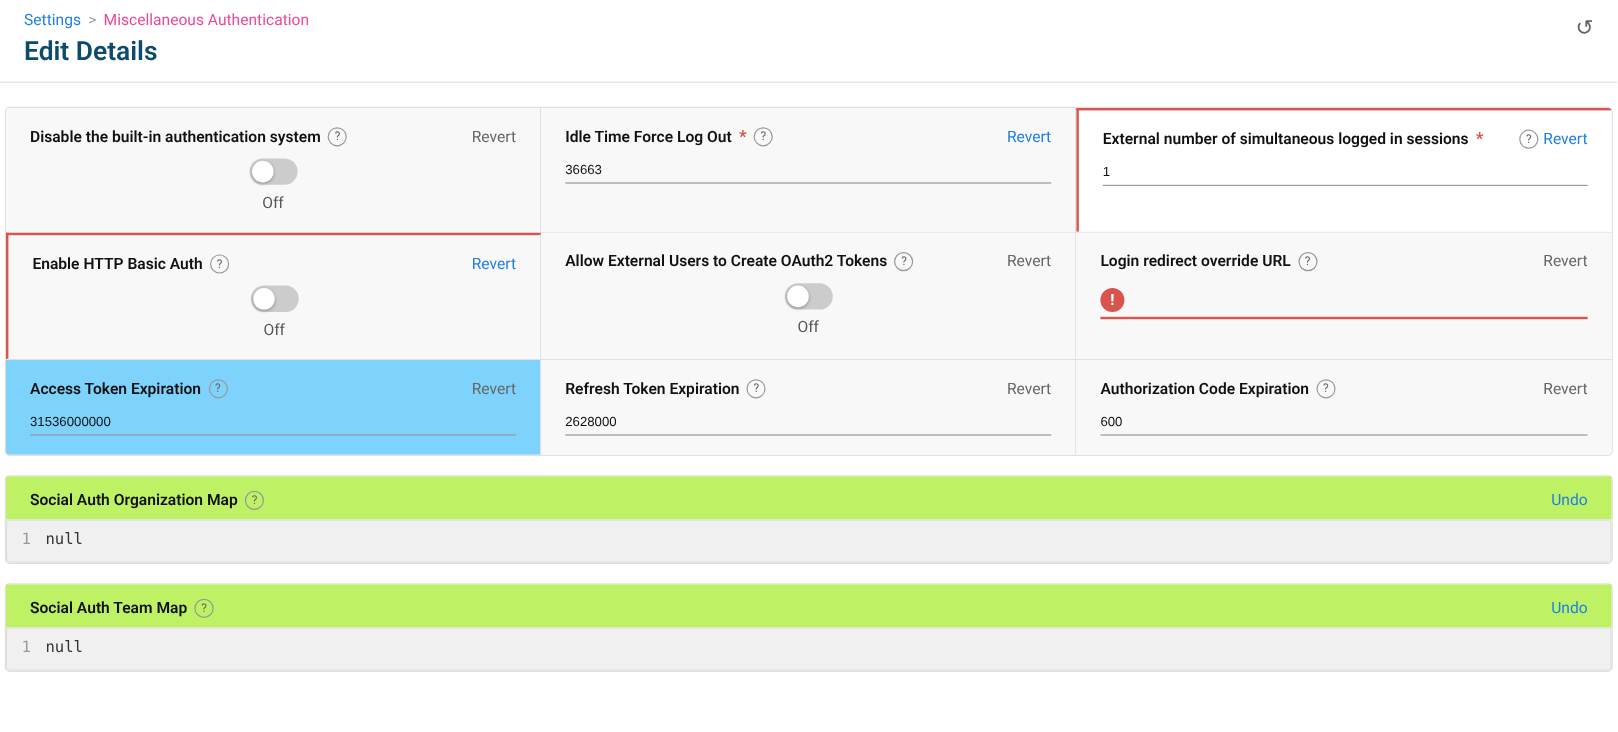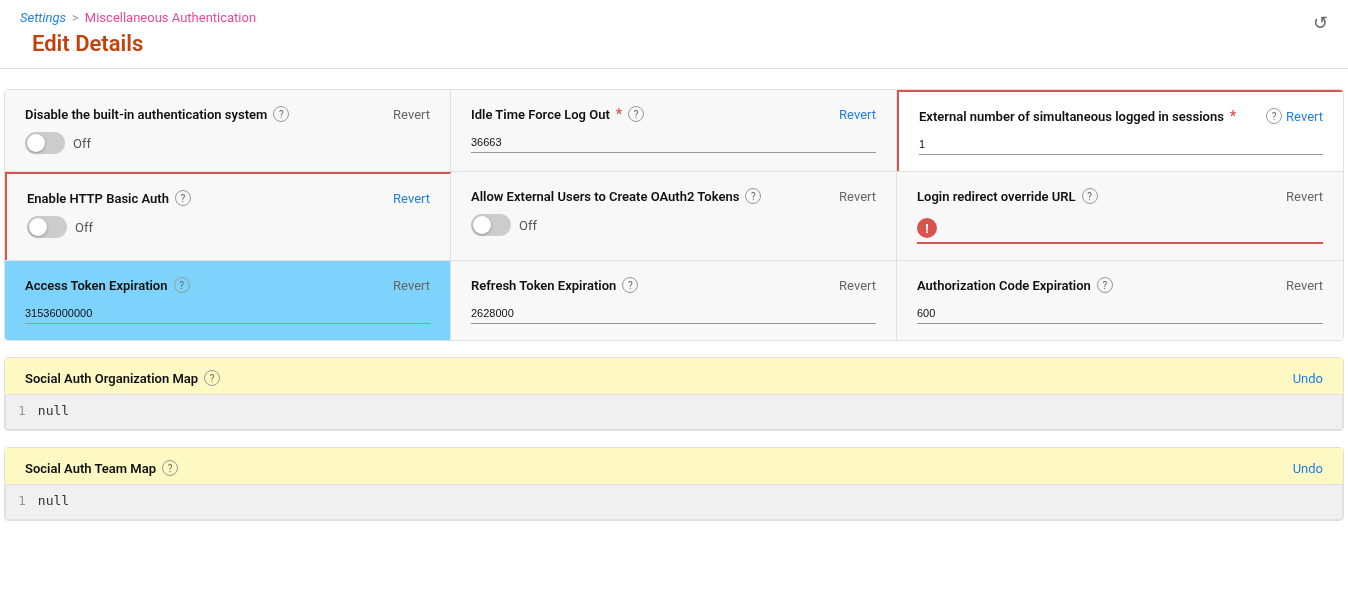--- a/index.html
+++ b/index.html
@@ -28,33 +28,31 @@
     .breadcrumb {
       display: flex;
       align-items: center;
       gap: 6px;
       font-size: 13px;
       margin-bottom: 6px;
     }
     .breadcrumb-settings {
       color: #1f7fe5;
       cursor: pointer;
-      font-style: italic;
     }
     .breadcrumb-separator {
       color: #999;
     }
     .breadcrumb-current {
       color: #ec4899;
     }
     .page-title {
       font-size: 22px;
       font-weight: 600;
-      color: #c2410c;
-      margin-left: 12px;
+      color: #0c4a6e;
     }
 
     .history-icon {
       position: absolute;
       top: 12px;
       right: 20px;
       color: #666;
       font-size: 18px;
       cursor: pointer;
     }
@@ -134,20 +132,21 @@
       color: #666;
       font-size: 13px;
       cursor: pointer;
     }
 
     
     .toggle-wrapper {
       display: flex;
       align-items: center;
       gap: 8px;
+      flex-direction: column;
     }
 
     .toggle {
       width: 40px;
       height: 22px;
       background: #ccc;
       border-radius: 11px;
       position: relative;
       cursor: pointer;
     }
@@ -219,21 +218,21 @@
       border-radius: 4px;
       margin-bottom: 16px;
       background: #fff;
     }
 
     .social-auth-header {
       display: flex;
       align-items: center;
       justify-content: space-between;
       padding: 12px 20px 8px 20px;
-      background: #fef9c3;
+      background: #bef264;
     }
 
     .social-auth-body {
       background: #f0f0f0;
       padding: 0;
     }
 
     .undo-link {
       color: #1f7fe5;
       font-size: 13px;

